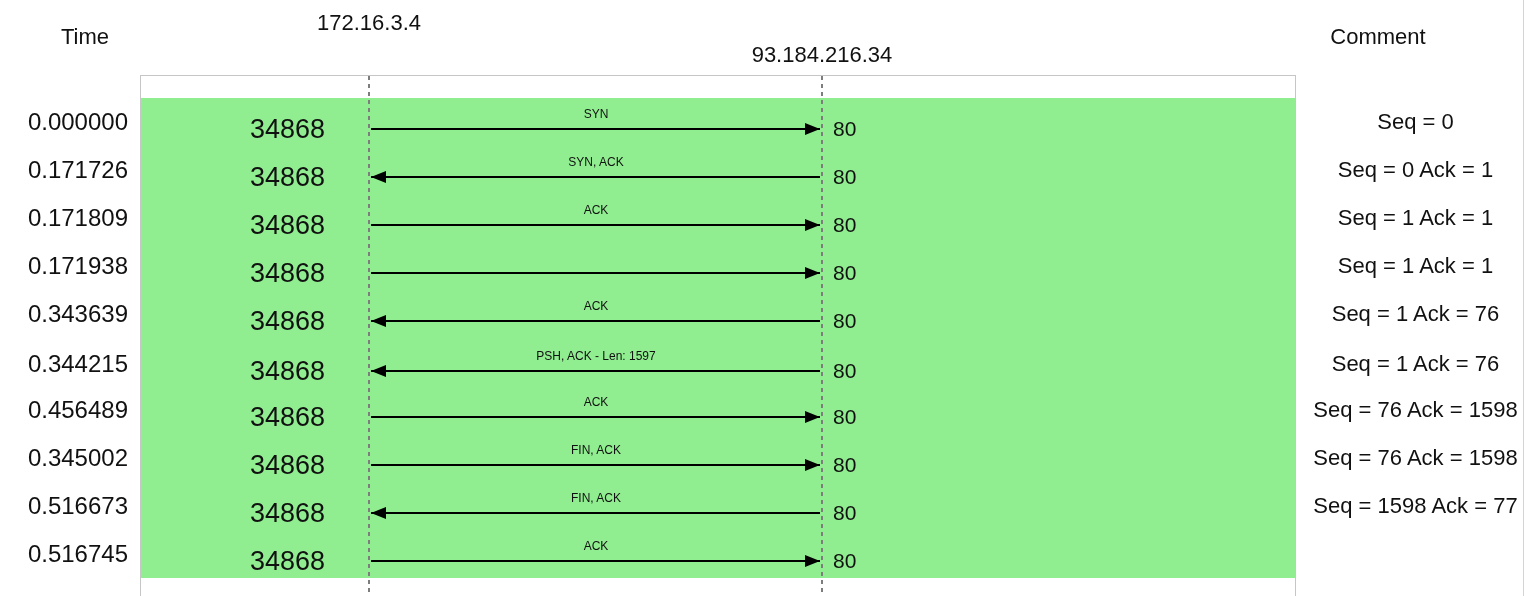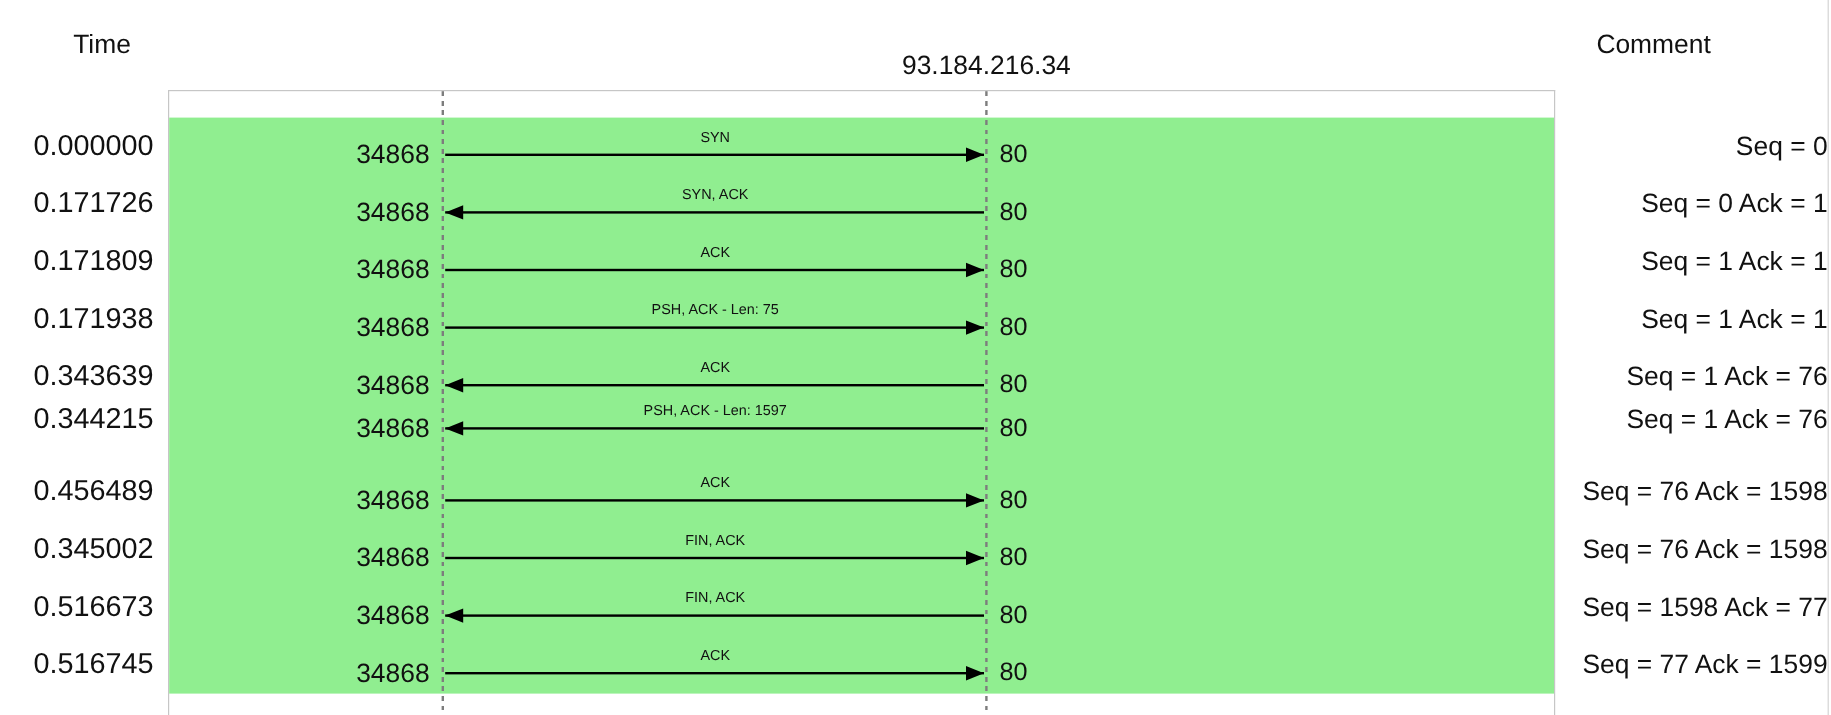--- a/index.html
+++ b/index.html
@@ -94,22 +94,21 @@
     text-align: right;
     font-size: 24px;
     line-height: 26px;
     white-space: nowrap;
   }
   .flow-port-left {
     position: absolute;
     left: 250px;
     top: 20px;
     width: 108px;
-    text-align: right;
-    font-size: 22px;
+    font-size: 27px;
     line-height: 22px;
   }
   .flow-port-right {
     position: absolute;
     left: 833px;
     top: 20px;
     width: 100px;
     text-align: left;
     font-size: 21px;
     line-height: 22px;
@@ -147,32 +146,33 @@
   }
   .packet-arrow.left::after {
     left: 0;
     border-right: 15px solid var(--arrow, #000000);
   }
   .flow-comment {
     position: absolute;
     left: 1308px;
     top: 12px;
     width: 215px;
-    text-align: right;
+    text-align: center;
     font-size: 22px;
     line-height: 23px;
     white-space: nowrap;
   }
 </style>
 </head>
 <body>
 
 <div class="stage">
 
   <div class="hdr hdr-time">Time</div>
+  <div class="hdr hdr-node-left">172.16.3.4</div>
   <div class="hdr hdr-node-right">93.184.216.34</div>
   <div class="hdr hdr-comment">Comment</div>
 
   <div class="diagram"></div>
   <div class="flow-band"></div>
   <div class="lifeline lifeline-left"></div>
   <div class="lifeline lifeline-right"></div>
 
   <div id="rows">
   <div class="flow-row" style="top: 98px;">
@@ -198,36 +198,35 @@
     <div class="flow-port-left">34868</div>
     <div class="flow-label">ACK</div>
     <div class="packet-arrow right"></div>
     <div class="flow-port-right">80</div>
     <div class="flow-comment">Seq = 1 Ack = 1</div>
   </div>
 
   <div class="flow-row" style="top: 242px;">
     <div class="flow-time">0.171938</div>
     <div class="flow-port-left">34868</div>
-    <div class="flow-label">PSH, ACK - Len: 75</div>
     <div class="packet-arrow right"></div>
     <div class="flow-port-right">80</div>
     <div class="flow-comment">Seq = 1 Ack = 1</div>
   </div>
 
   <div class="flow-row" style="top: 290px;">
     <div class="flow-time">0.343639</div>
     <div class="flow-port-left">34868</div>
     <div class="flow-label">ACK</div>
     <div class="packet-arrow left"></div>
     <div class="flow-port-right">80</div>
     <div class="flow-comment">Seq = 1 Ack = 76</div>
   </div>
 
-  <div class="flow-row" style="top: 326px; padding-left: 16px;">
+  <div class="flow-row" style="top: 340px; padding-left: 16px;">
     <div class="flow-time">0.344215</div>
     <div class="flow-port-left">34868</div>
     <div class="flow-label">PSH, ACK - Len: 1597</div>
     <div class="packet-arrow left"></div>
     <div class="flow-port-right">80</div>
     <div class="flow-comment">Seq = 1 Ack = 76</div>
   </div>
 
   <div class="flow-row" style="top: 386px;">
     <div class="flow-time">0.456489</div>
@@ -255,18 +254,17 @@
     <div class="flow-port-right">80</div>
     <div class="flow-comment">Seq = 1598 Ack = 77</div>
   </div>
 
   <div class="flow-row" style="top: 530px;">
     <div class="flow-time">0.516745</div>
     <div class="flow-port-left">34868</div>
     <div class="flow-label">ACK</div>
     <div class="packet-arrow right"></div>
     <div class="flow-port-right">80</div>
-    <div class="flow-comment">Seq = 77 Ack = 1599</div>
   </div>
 </div>
 
   <div class="pane-divider"></div>
 </div>
 
 </body></html>

